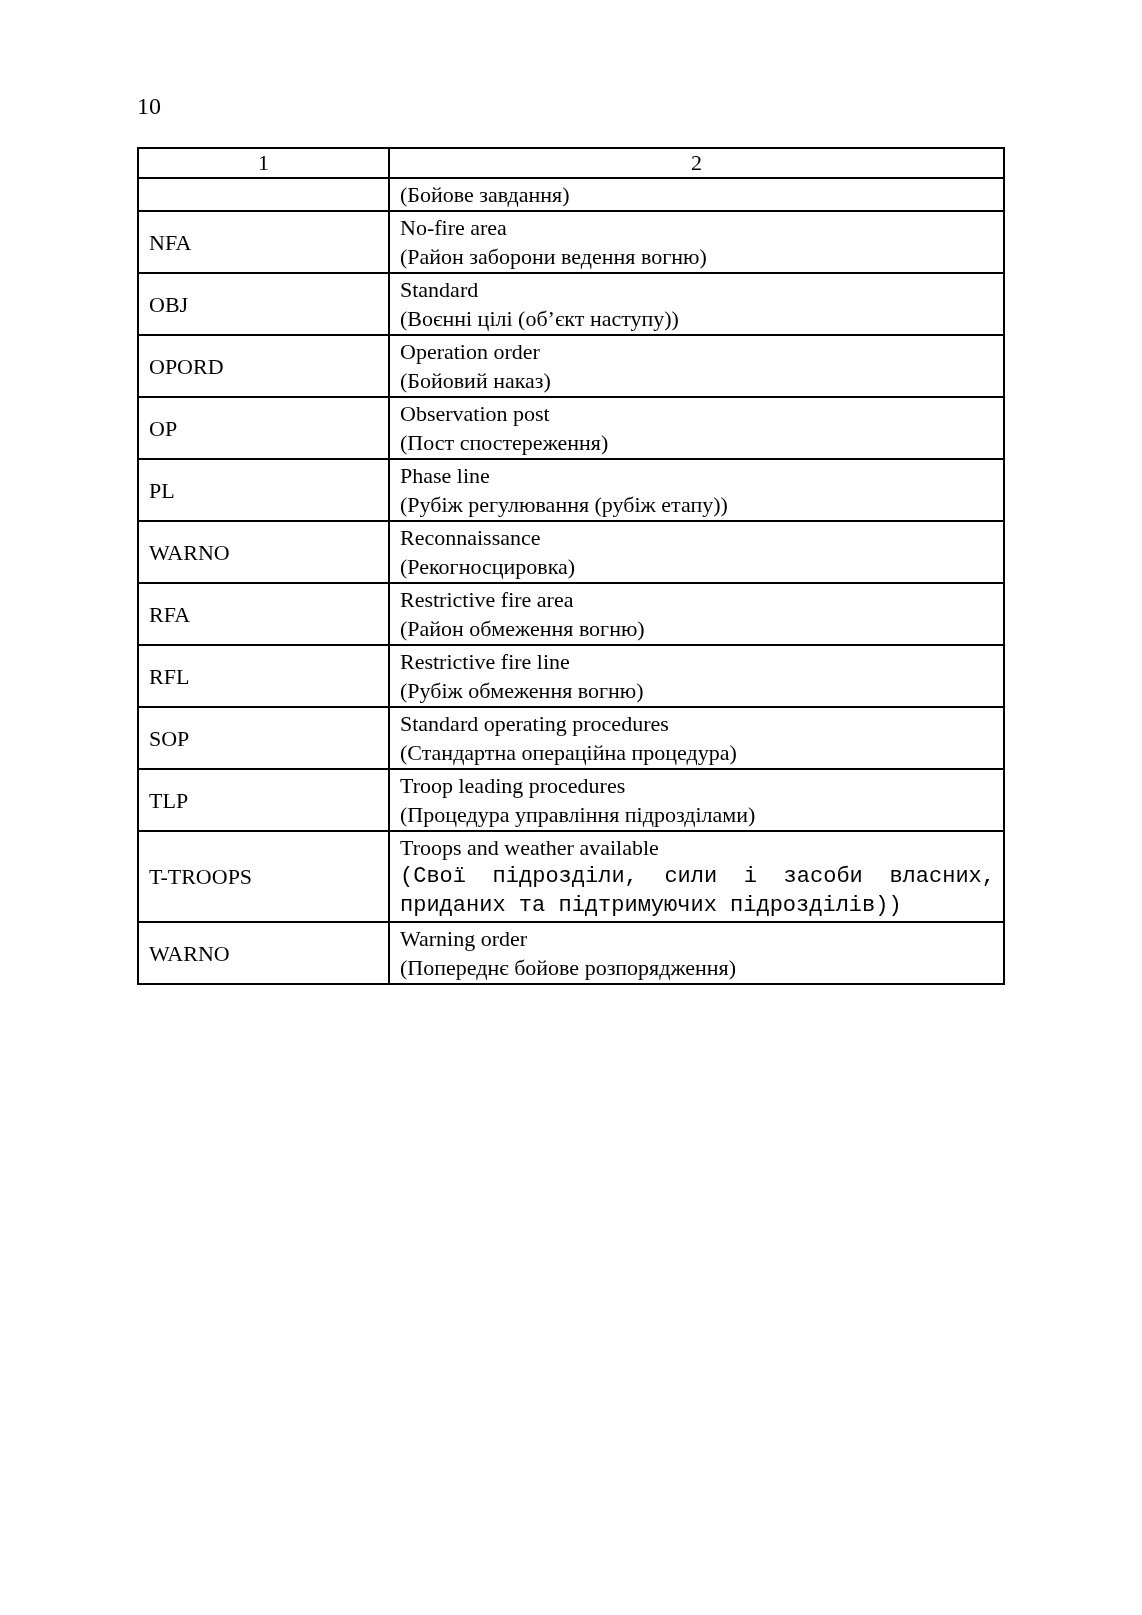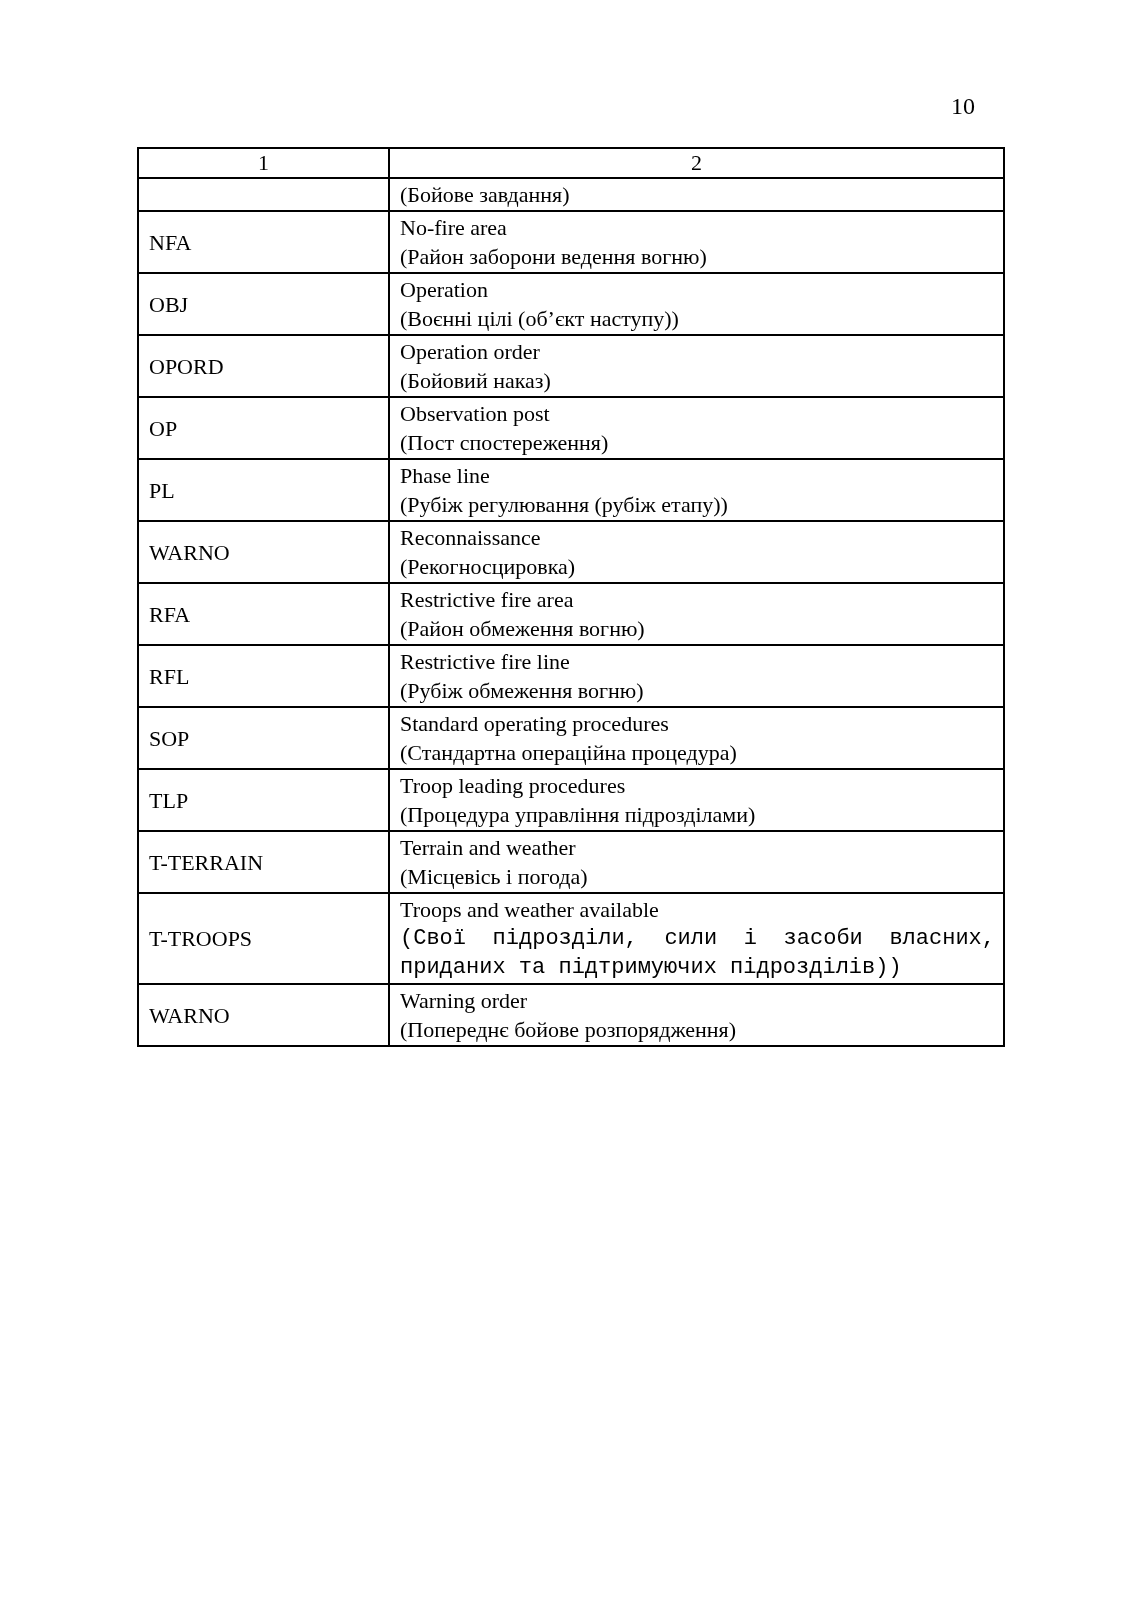--- a/index.html
+++ b/index.html
@@ -13,21 +13,21 @@
     width: 1142px;
     height: 1615px;
     background: #ffffff;
     overflow: hidden;
   }
   .page-number {
     position: absolute;
     top: 92px;
     left: 137px;
     width: 838px;
-    text-align: right;
+    text-align: left;
     font-size: 24px;
     line-height: 28px;
   }
   table.abbr-table {
     position: absolute;
     top: 147px;
     left: 137px;
     width: 866px;
     border-collapse: collapse;
     table-layout: fixed;
@@ -90,21 +90,21 @@
       <td class="abbr-cell">NFA</td>
       <td class="def-cell">
         <span class="line">No-fire area</span>
         <span class="line">(Район заборони ведення вогню)</span>
       </td>
     </tr>
 
     <tr class="row-double">
       <td class="abbr-cell">OBJ</td>
       <td class="def-cell">
-        <span class="line">Operation</span>
+        <span class="line">Standard</span>
         <span class="line">(Воєнні цілі (об’єкт наступу))</span>
       </td>
     </tr>
 
     <tr class="row-double">
       <td class="abbr-cell">OPORD</td>
       <td class="def-cell">
         <span class="line">Operation order</span>
         <span class="line">(Бойовий наказ)</span>
       </td>
@@ -159,27 +159,20 @@
     </tr>
 
     <tr class="row-double">
       <td class="abbr-cell">TLP</td>
       <td class="def-cell">
         <span class="line">Troop leading procedures</span>
         <span class="line">(Процедура управління підрозділами)</span>
       </td>
     </tr>
 
-    <tr class="row-double">
-      <td class="abbr-cell">T-TERRAIN</td>
-      <td class="def-cell">
-        <span class="line">Terrain and weather</span>
-        <span class="line">(Місцевісь і погода)</span>
-      </td>
-    </tr>
 
     <tr class="row-triple">
       <td class="abbr-cell">T-TROOPS</td>
       <td class="def-cell">
         <span class="line">Troops and weather available</span>
         <span class="line justify">(Свої підрозділи, сили і засоби власних, приданих та підтримуючих підрозділів))</span>
       </td>
     </tr>
 
     <tr class="row-double">

